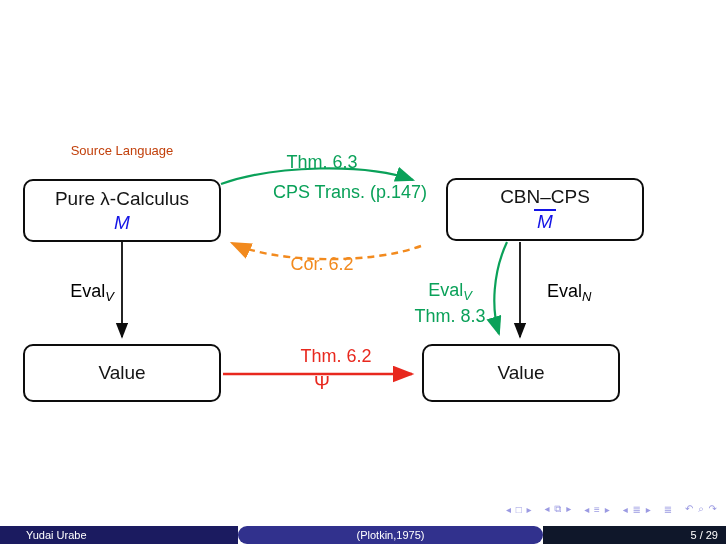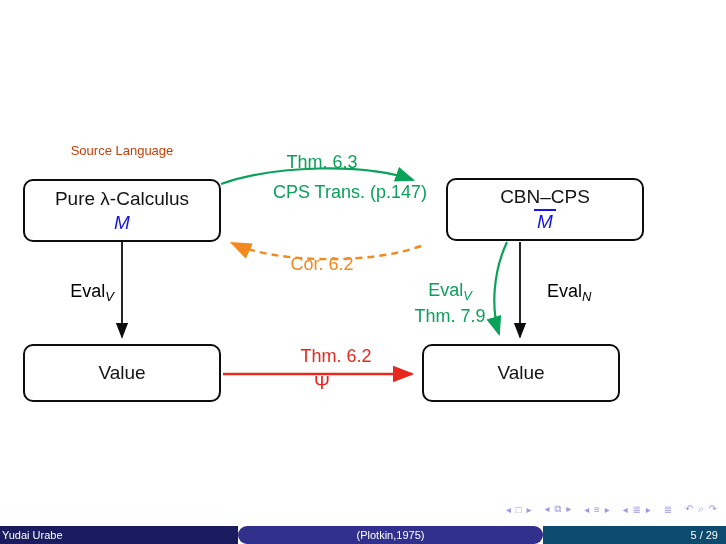--- a/index.html
+++ b/index.html
@@ -61,23 +61,23 @@
     display:flex; align-items:center; gap:12px;
     color:#9b9ae2; font-size:10px;
   }
   .navgrp { letter-spacing:1px; cursor:pointer; }
 
   
   .footer {
     position:absolute; left:0; bottom:0; width:726px; height:18px;
     display:flex; font-size:11px; color:#ffffff; line-height:18px; z-index:4;
   }
-  .foot-author { width:238px; background:#1b1b60; box-sizing:border-box; padding-left:2px; }
+  .foot-author { width:238px; background:#1b1b60; box-sizing:border-box; padding-left:26px; }
   .foot-center { width:305px; background:#31318d; text-align:center;border-radius:9px; }
-  .foot-page   { width:183px; background:#0c4a6e; box-sizing:border-box; text-align:right; padding-right:8px; }
+  .foot-page   { width:183px; background:#0f172a; box-sizing:border-box; text-align:right; padding-right:8px; }
 </style>
 </head>
 <body>
 
 <div class="slide">
 
 
   <svg class="arrows" width="726" height="544" viewBox="0 0 726 544">
     <defs>
       <marker id="ah-black" markerWidth="10" markerHeight="8" refX="8" refY="3.5" orient="auto">
@@ -133,21 +133,21 @@
   <div class="lbl lbl-cor62 orange center">Cor. 6.2</div>
 
   <div class="lbl lbl-evalv">
     <span>Eval</span><span class="sub">V</span>
   </div>
 
   <div class="lbl lbl-evalmid green center">
     <div>
       <span>Eval</span><span class="sub">V</span>
     </div>
-    <div>Thm. 7.9</div>
+    <div>Thm. 8.3</div>
   </div>
 
   <div class="lbl lbl-evaln">
     <span>Eval</span><span class="sub">N</span>
   </div>
 
   <div class="lbl lbl-thm62 red center">Thm. 6.2</div>
   <div class="lbl lbl-psi red center">Ψ</div>
 
   <div class="navbar">

